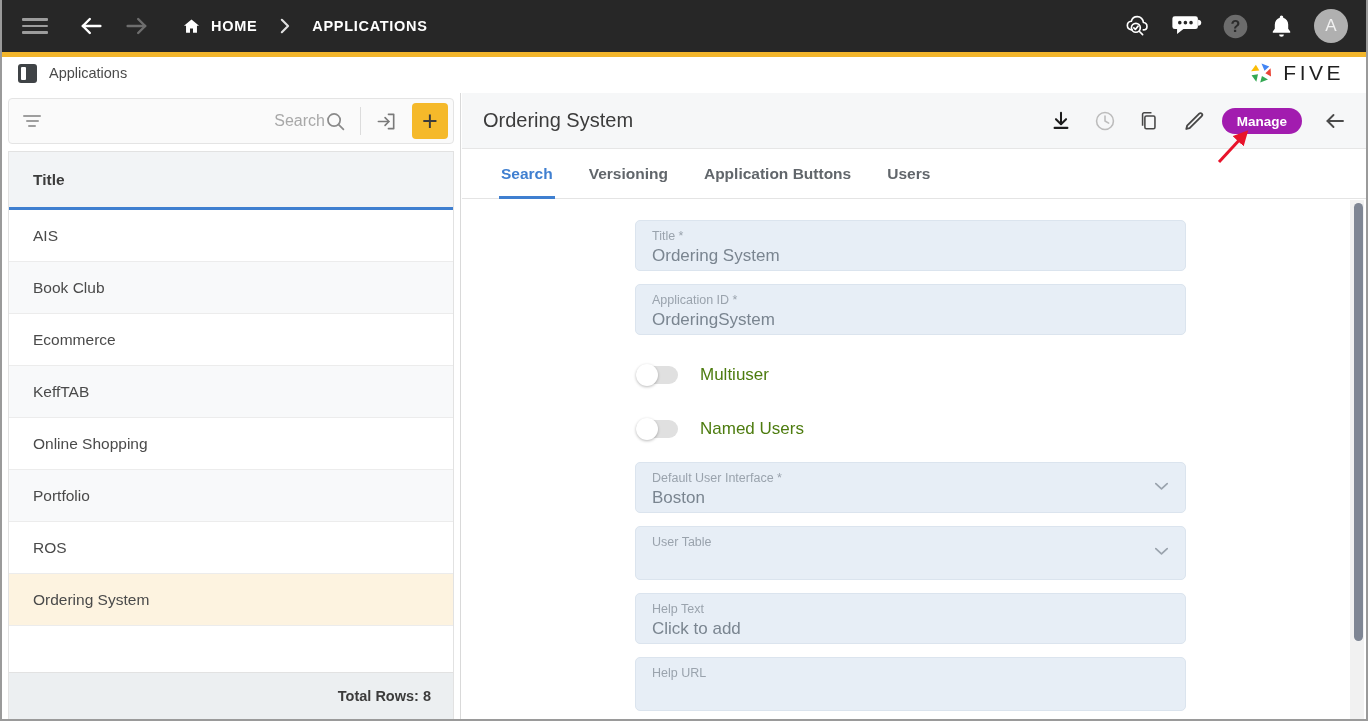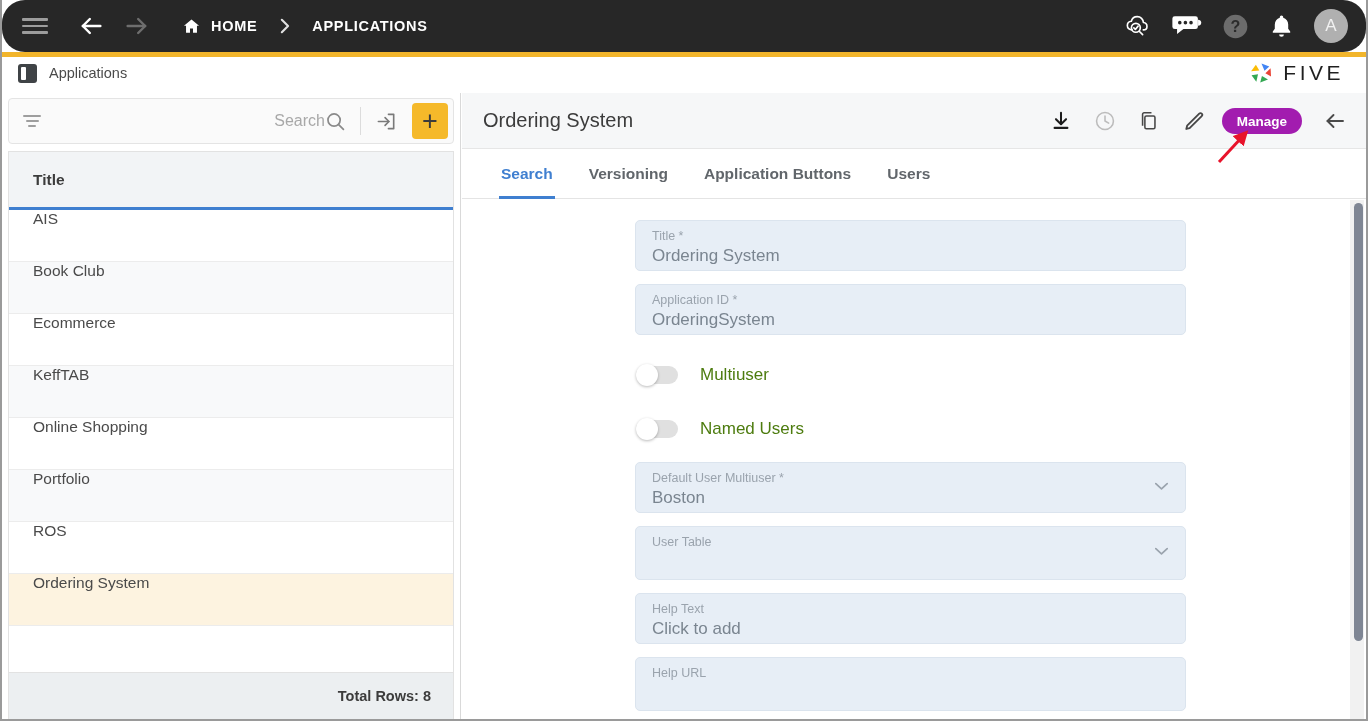--- a/index.html
+++ b/index.html
@@ -15,21 +15,21 @@
     background: #ffffff;
     border-left: 2px solid #9a9a9a;
     border-right: 2px solid #9a9a9a;
     border-bottom: 2px solid #9a9a9a;
   }
 
   
   .topbar {
     position: absolute; top: 0; left: 0; right: 0; height: 52px;
     background: #272727;
-    display: flex; align-items: center; border-radius: 23px;
+    display: flex; align-items: center;
   }
   .topbar-accent {
     position: absolute; top: 52px; left: 0; right: 0; height: 5px;
     background: #f2b52b;
   }
   .tb-icon {
     display: flex; align-items: center; justify-content: center;
     cursor: pointer;
   }
   .hamburger { width: 26px; height: 18px; margin-left: 20px; position: relative; }
@@ -141,21 +141,21 @@
     height: 58px; background: #f2f4f6;
     display: flex; align-items: center;
     border-bottom: 3px solid #3f7fd0;
     flex-shrink: 0;
   }
   .grid-head-cell {
     padding-left: 24px; font-size: 15.5px; font-weight: 700; color: #3c3c3c;
   }
   .grid-body { flex: 1; overflow: hidden; }
   .grid-row {
-    height: 52px; display: flex; align-items: flex-start;
+    height: 52px; display: flex; align-items: center;
     border-bottom: 1px solid #ececec;
     padding-left: 24px; font-size: 15.5px; color: #4a4a4a;
     cursor: pointer;
   }
   .grid-row.odd  { background: #ffffff; }
   .grid-row.even { background: #f8f9fa; }
   .grid-row.selected { background: #fdf3e0; }
   .grid-row.blank { cursor: default; }
   .grid-footer {
     height: 47px; background: #eceff1;
@@ -504,21 +504,21 @@
         </div>
 
         <div class="toggle-row">
           <div class="toggle">
               <div class="knob"></div>
             </div>
           <span class="toggle-label">Named Users</span>
         </div>
 
         <div class="field h-small" style="margin-top:6px;">
-          <span class="field-label">Default User Multiuser *</span>
+          <span class="field-label">Default User Interface *</span>
           <span class="field-value">Boston</span>
           <span class="chev">
             <svg width="19" height="19" viewBox="0 0 20 20" fill="none" stroke="#9aa3ad" stroke-width="1.8" stroke-linecap="round" stroke-linejoin="round">
                 <polyline points="4,7.5 10,13 16,7.5"></polyline>
               </svg>
           </span>
         </div>
 
         <div class="field h-tall">
           <span class="field-label">User Table</span>

